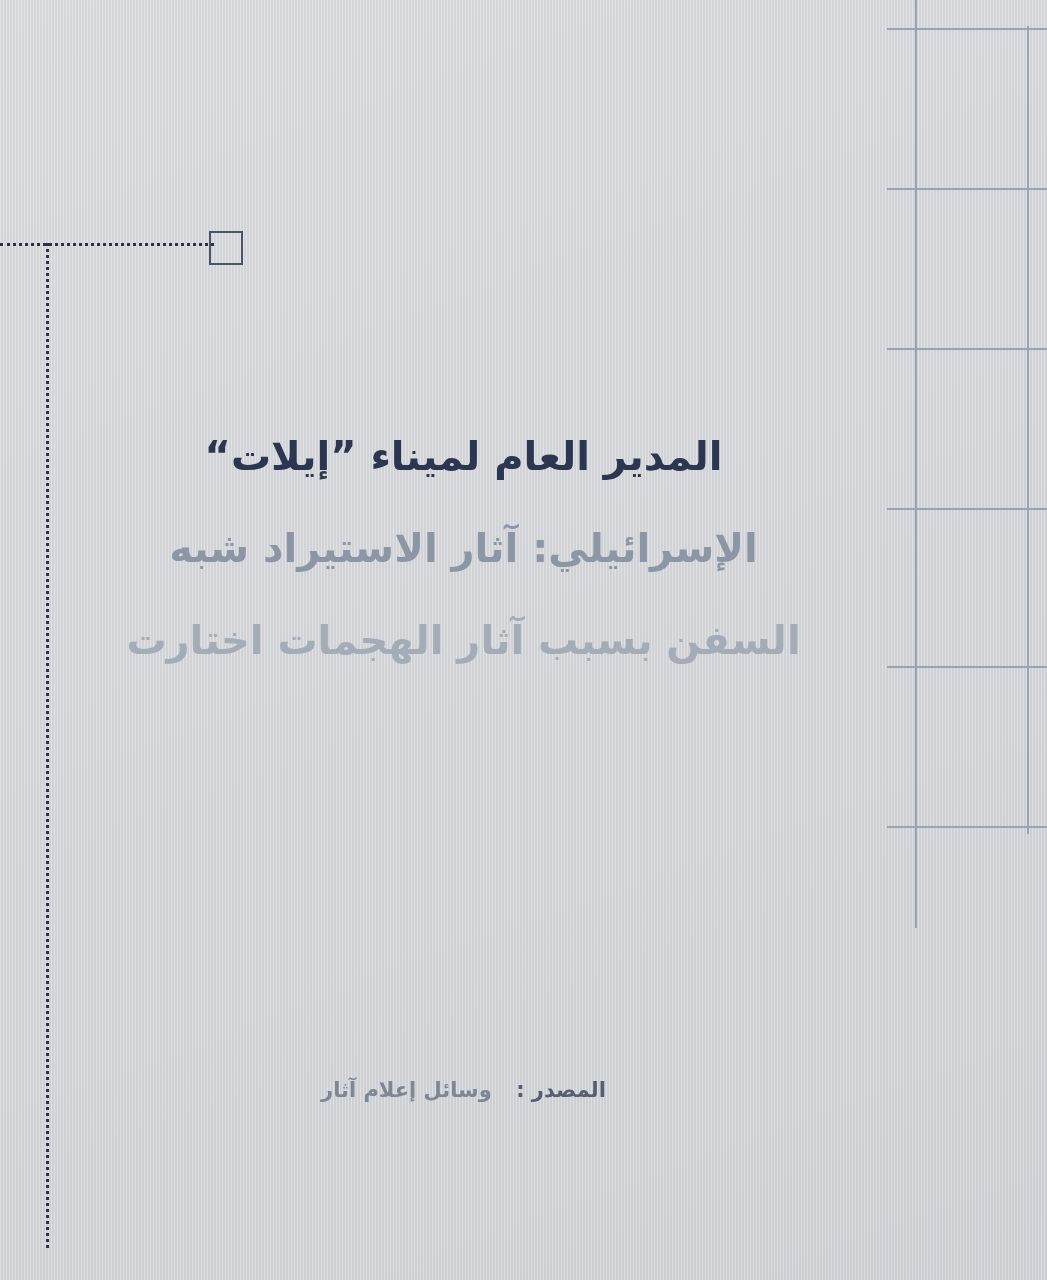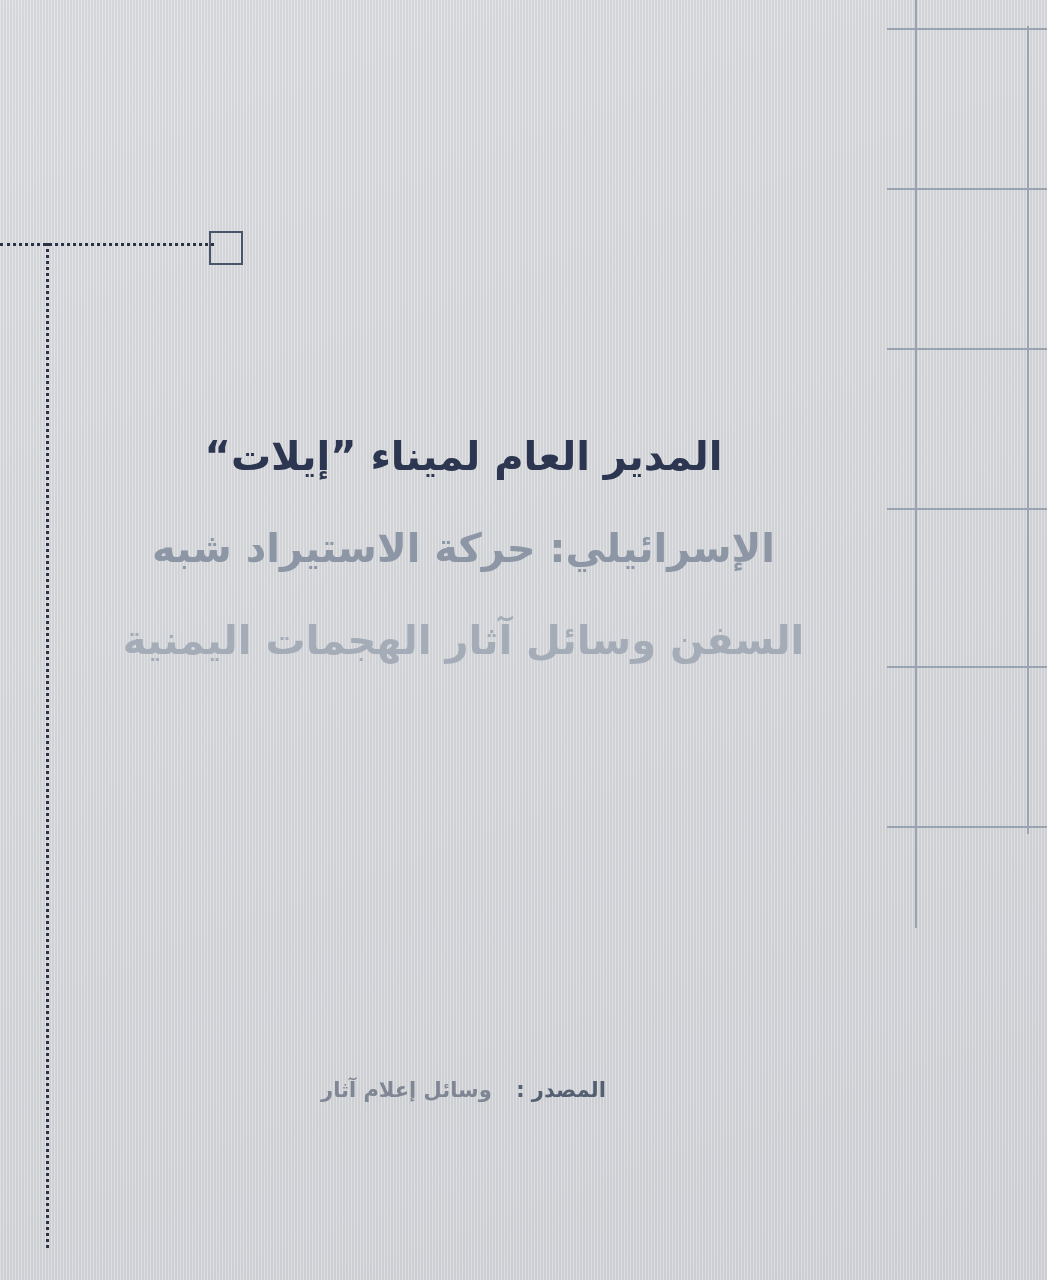--- a/index.html
+++ b/index.html
@@ -130,22 +130,22 @@
     <div class="h-line" style="top:668px;"></div>
     <div class="h-line" style="top:828px;"></div>
   </div>
 
   <div class="dot-h"></div>
   <div class="dot-v"></div>
   <div class="square-deco"></div>
 
   <div class="headline">
     <div>المدير العام لميناء ”إيلات“</div>
-    <div class="faded-1">الإسرائيلي: حركة الاستيراد شبه</div>
-    <div class="faded-3">السفن وسائل آثار الهجمات اليمنية</div>
+    <div class="faded-1">الإسرائيلي: آثار الاستيراد شبه</div>
+    <div class="faded-3">السفن بسبب آثار الهجمات اختارت</div>
   </div>
 
   <div class="source">
     <span class="label">المصدر :</span>
     <span>وسائل إعلام آثار</span>
   </div>
 
 </div>
 
 </body></html>

